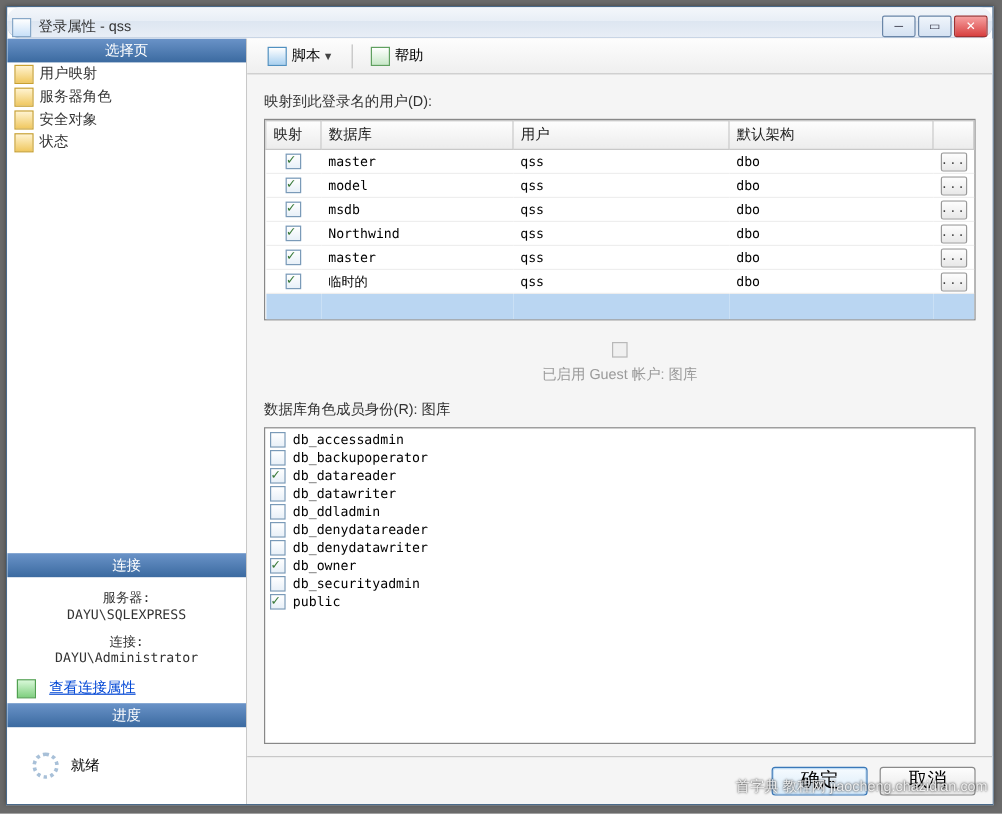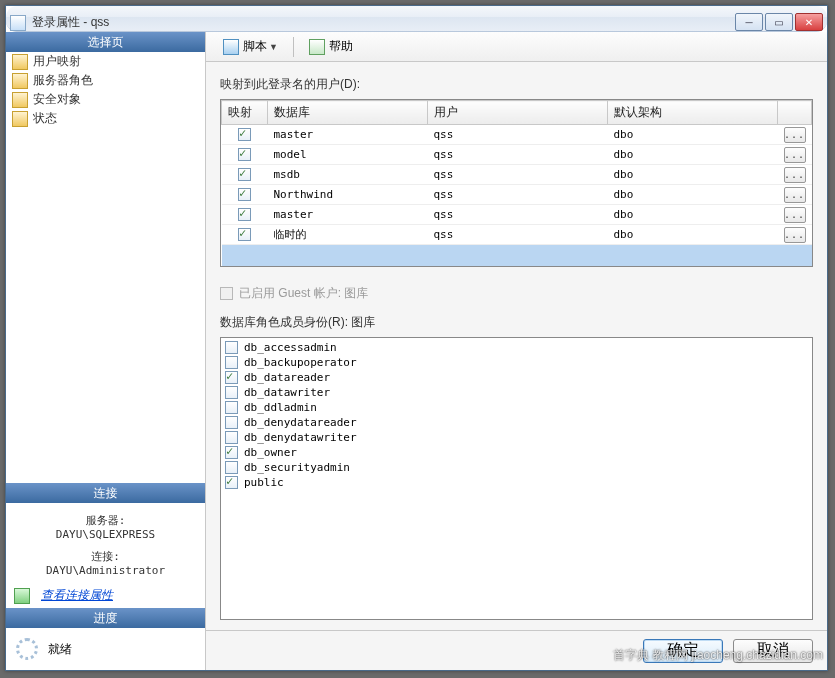--- a/index.html
+++ b/index.html
@@ -78,23 +78,23 @@
 .section-hdr {
   height: 20px;
   background: linear-gradient(to bottom,#6a93c8,#3b6aa0);
   color: #fff;
   padding: 2px 7px;
   font-size: 12px;
   margin-top: 0;
 }
 .conn-block { padding: 6px 8px; font-family: Tahoma, monospace; font-size: 11px; color: #333; }
 .conn-block .lbl { margin-top: 4px; }
-.link-row { display: flex; align-items: center; padding: 4px 8px; gap: 6px; font-style: italic; }
+.link-row { display: flex; align-items: center; padding: 4px 8px; gap: 6px; }
 .link-row a { color: #0046d5; text-decoration: underline; }
-.prog-block { padding: 10px; display: flex; align-items: center; gap: 10px; }
+.prog-block { padding: 21px; display: flex; align-items: center; gap: 10px; }
 .spinner {
   width: 22px; height: 22px; border-radius: 50%;
   border: 3px dotted #a8c0d8;
 }
 .right-pane { flex: 1; display: flex; flex-direction: column; background: #f5f5f5; }
 .toolbar {
   height: 30px;
   background: linear-gradient(to bottom,#fdfdfd,#efefef);
   border-bottom: 1px solid #c8c8c8;
   display: flex; align-items: center;
@@ -157,21 +157,21 @@
   left: 0; top: -3px; font-size: 12px; color: #3a7a3a;
 }
 .more-btn {
   width: 22px; height: 16px;
   border: 1px solid #989898;
   background: linear-gradient(to bottom,#fdfdfd,#e8e8e8);
   border-radius: 2px;
   display: inline-flex; align-items: center; justify-content: center;
   font-size: 10px; color: #444; letter-spacing: 1px;
 }
-.disabled-row { margin: 18px 0 8px 0; color: #9a9a9a; display: flex; align-items: center; gap: 6px; }
+.disabled-row { margin: 18px 0 8px 0; color: #9a9a9a; display: flex; align-items: center; gap: 6px; flex-direction: column; }
 .disabled-row .chk { border-color: #b8b8b8; background: #f0f0f0; }
 .roles-box {
   flex: 1;
   border: 1px solid #888;
   background: #fff;
   padding: 2px 4px;
   overflow: auto;
   font-family: Tahoma, monospace; font-size: 11px;
   margin-bottom: 10px;
 }

